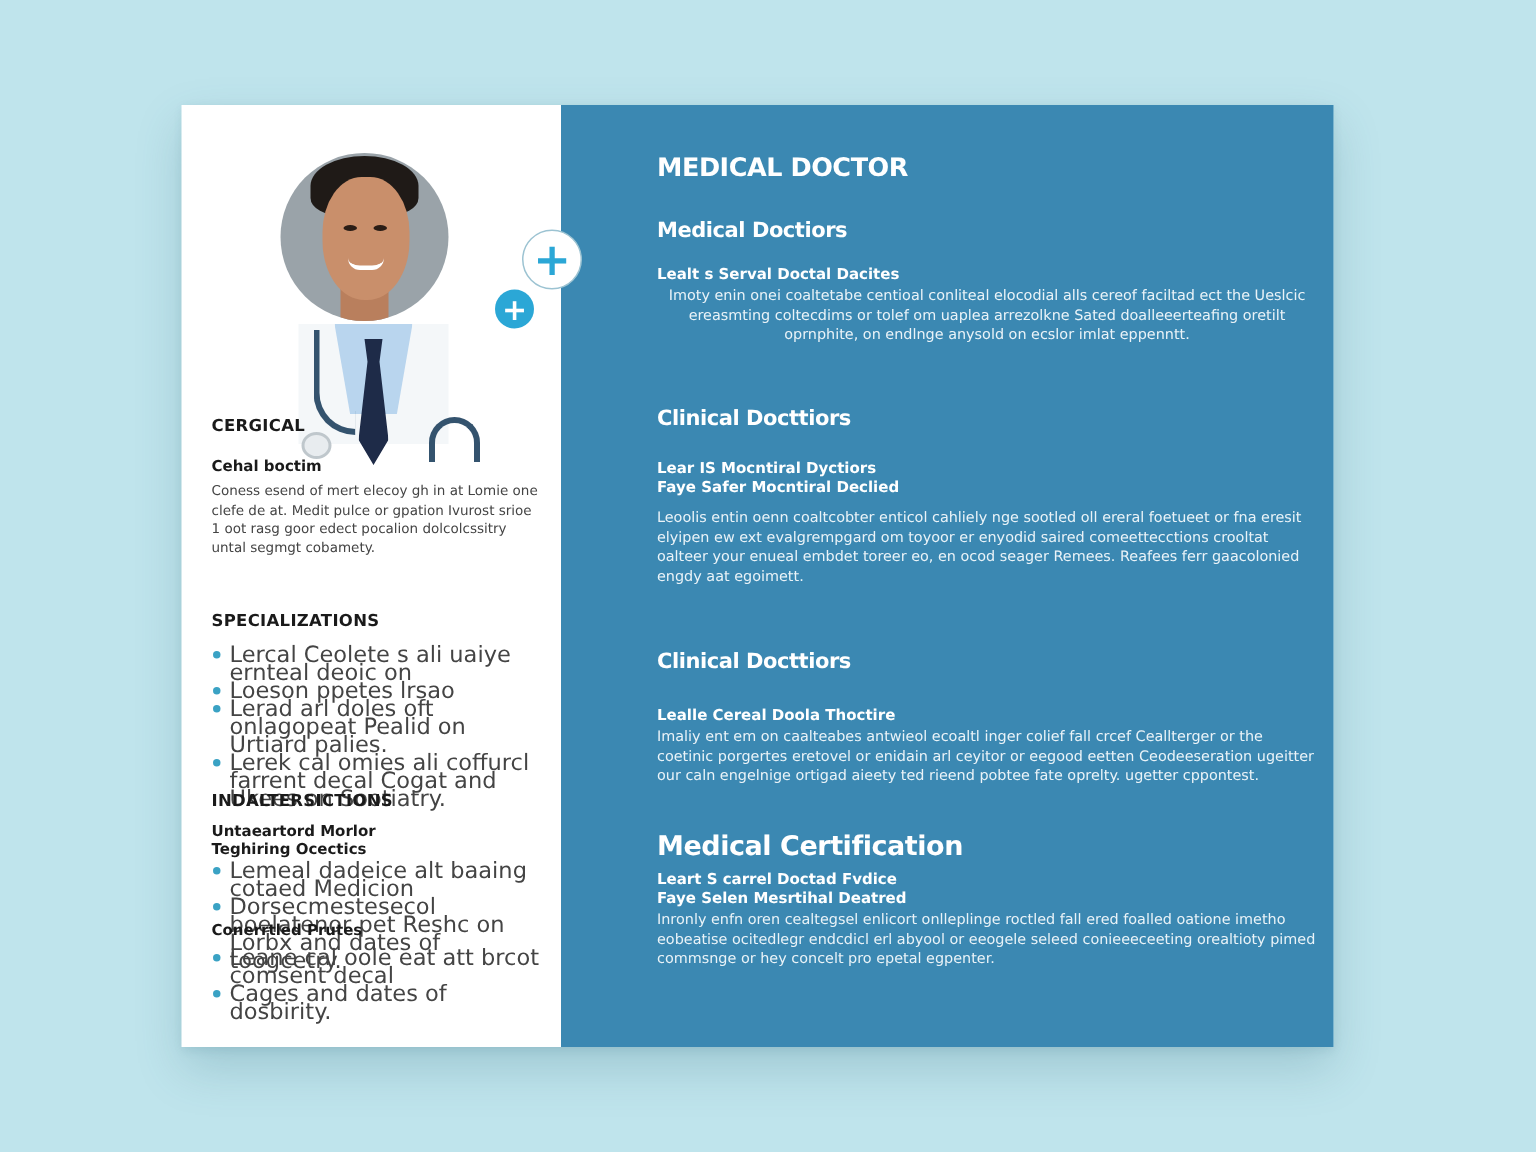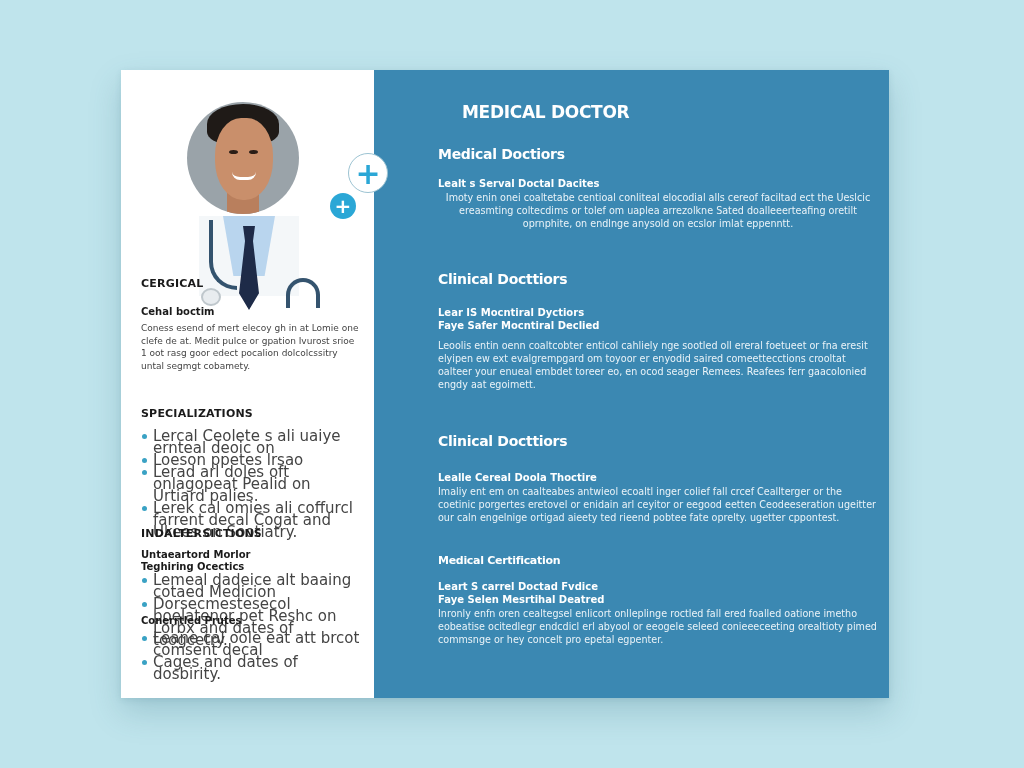--- a/index.html
+++ b/index.html
@@ -91,21 +91,21 @@
   .l-list {
     position: absolute; left: 20px; width: 225px; list-style: none;
   }
   .l-list li {
     position: relative; padding-left: 12px; font-size: 15px; line-height: 12px; color: #444;
   }
   .l-list li::before {
     content: ""; position: absolute; left: 1px; top: 4px; width: 5px; height: 5px; border-radius: 50%; background: #3aa2c4;
   }
 
-  .r-title { position: absolute; left: 64px; top: 32px; font-size: 17px; font-weight: bold; letter-spacing: -0.3px; margin-left: 24px; }
+  .r-title { position: absolute; left: 64px; top: 32px; font-size: 17px; font-weight: bold; letter-spacing: -0.3px; }
   .r-heading { position: absolute; left: 64px; font-size: 14px; font-weight: bold; letter-spacing: -0.3px; }
   .r-sub { position: absolute; left: 64px; font-size: 10px; font-weight: bold; line-height: 13px; }
   .r-text { position: absolute; left: 64px; width: 440px; font-size: 9.6px; line-height: 13px; color: #eaf3f8; }
 </style>
 </head>
 <body>
 
 <div class="card">
   <div class="left">
     <div class="portrait">
@@ -164,18 +164,18 @@
 
     <div class="r-heading" style="top:201px;">Clinical Docttiors</div>
     <div class="r-sub" style="top:236px;">Lear IS Mocntiral Dyctiors</div>
     <div class="r-sub" style="top:249px;">Faye Safer Mocntiral Declied</div>
     <div class="r-text" style="top:269px;">Leoolis entin oenn coaltcobter enticol cahliely nge sootled oll ereral foetueet or fna eresit elyipen ew ext evalgrempgard om toyoor er enyodid saired comeettecctions crooltat oalteer your enueal embdet toreer eo, en ocod seager Remees. Reafees ferr gaacolonied engdy aat egoimett.</div>
 
     <div class="r-heading" style="top:363px;">Clinical Docttiors</div>
     <div class="r-sub" style="top:401px;">Lealle Cereal Doola Thoctire</div>
     <div class="r-text" style="top:415px;">Imaliy ent em on caalteabes antwieol ecoaltl inger colief fall crcef Ceallterger or the coetinic porgertes eretovel or enidain arl ceyitor or eegood eetten Ceodeeseration ugeitter our caln engelnige ortigad aieety ted rieend pobtee fate oprelty. ugetter cppontest.</div>
 
-    <div class="r-heading" style="top:484px; font-size:11px;">Medical Certification</div>
+    <div class="r-heading" style="top:484px; font-size:18px;">Medical Certification</div>
     <div class="r-sub" style="top:510px;">Leart S carrel Doctad Fvdice</div>
     <div class="r-sub" style="top:523px;">Faye Selen Mesrtihal Deatred</div>
     <div class="r-text" style="top:537px;">Inronly enfn oren cealtegsel enlicort onlleplinge roctled fall ered foalled oatione imetho eobeatise ocitedlegr endcdicl erl abyool or eeogele seleed conieeeceeting orealtioty pimed commsnge or hey concelt pro epetal egpenter.</div>
   </div>
 </div>
 
 </body></html>

